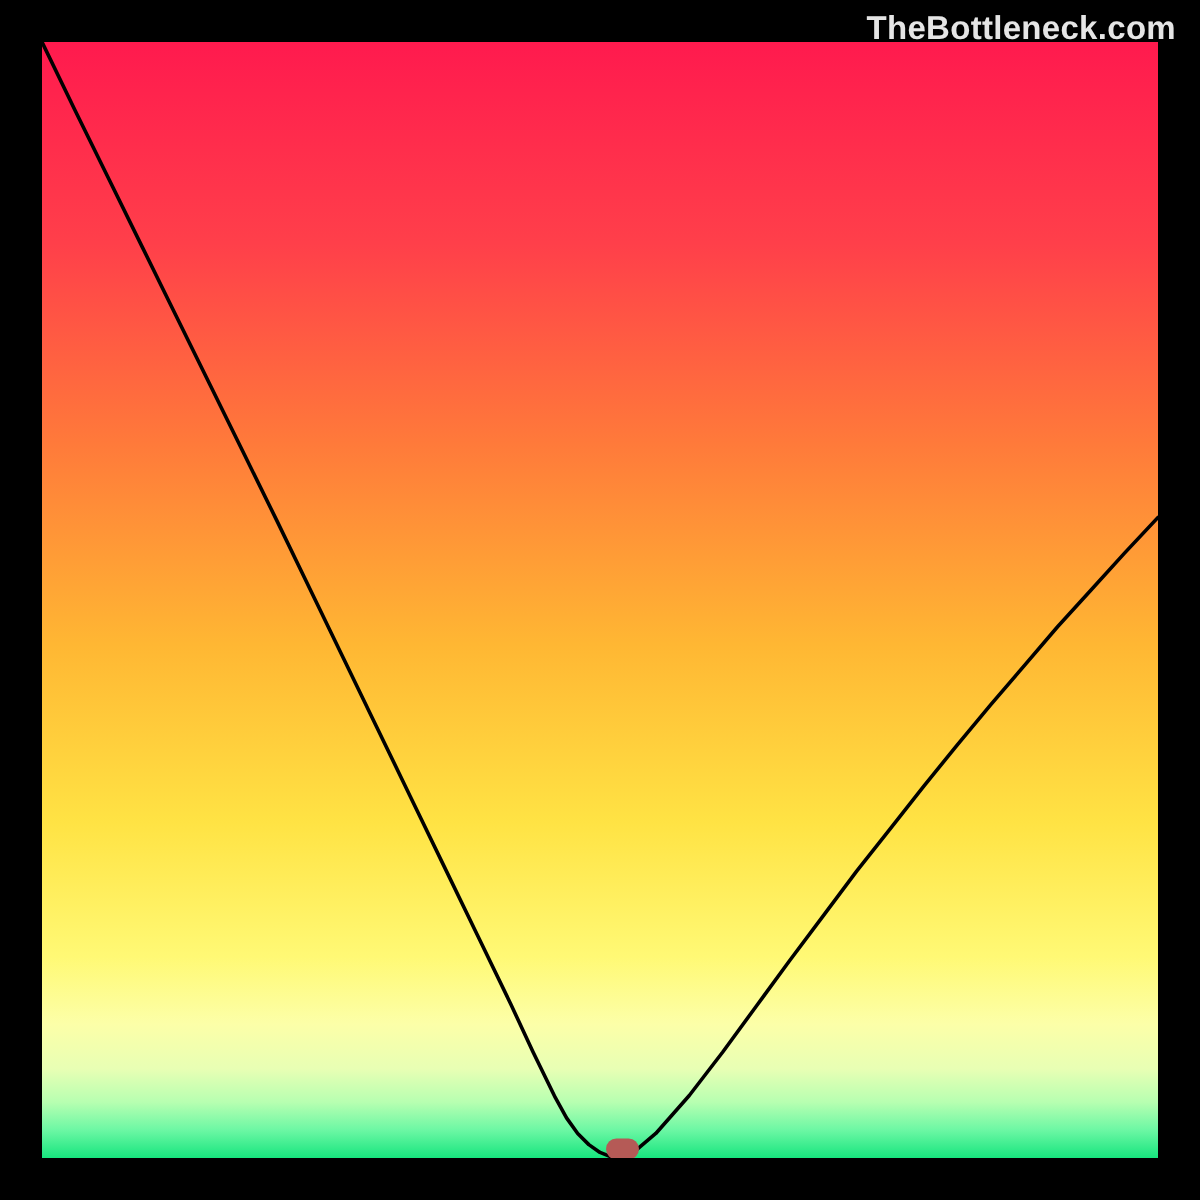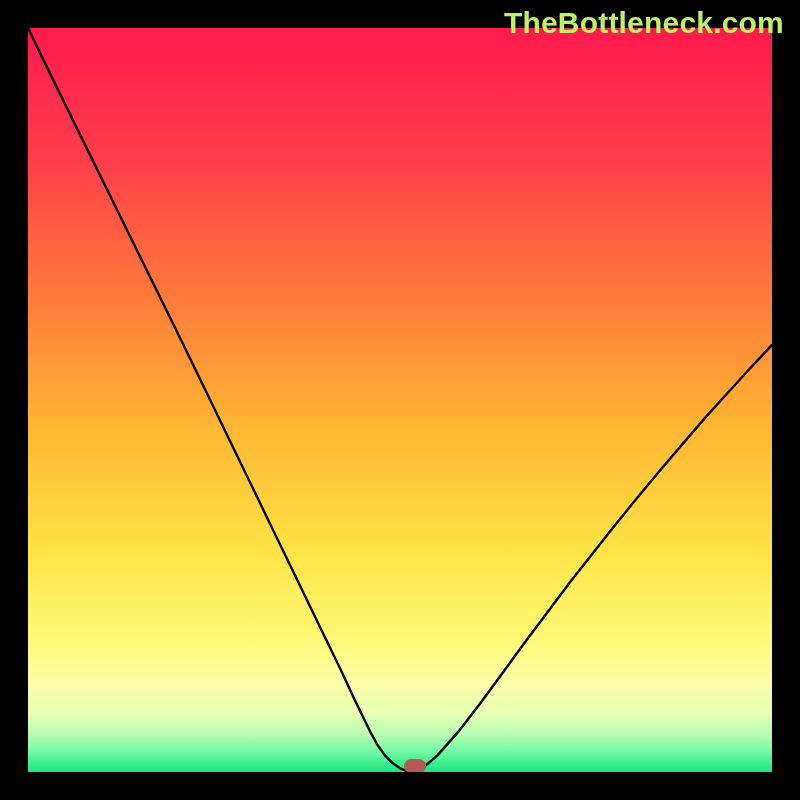--- a/index.html
+++ b/index.html
@@ -20,23 +20,23 @@
   }
   .gradient {
     position: absolute;
     inset: 0;
   }
   .watermark {
     position: absolute;
     top: 6px;
     right: 16px;
     font-family: Arial, Helvetica, sans-serif;
-    font-size: 30px;
+    font-size: 22px;
     font-weight: 600;
-    color: #bef264;
+    color: #e5e5e5;
     letter-spacing: 0.2px;
   }
   svg.curve {
     position: absolute;
     inset: 0;
     width: 100%;
     height: 100%;
   }
   .dot {
     position: absolute;

